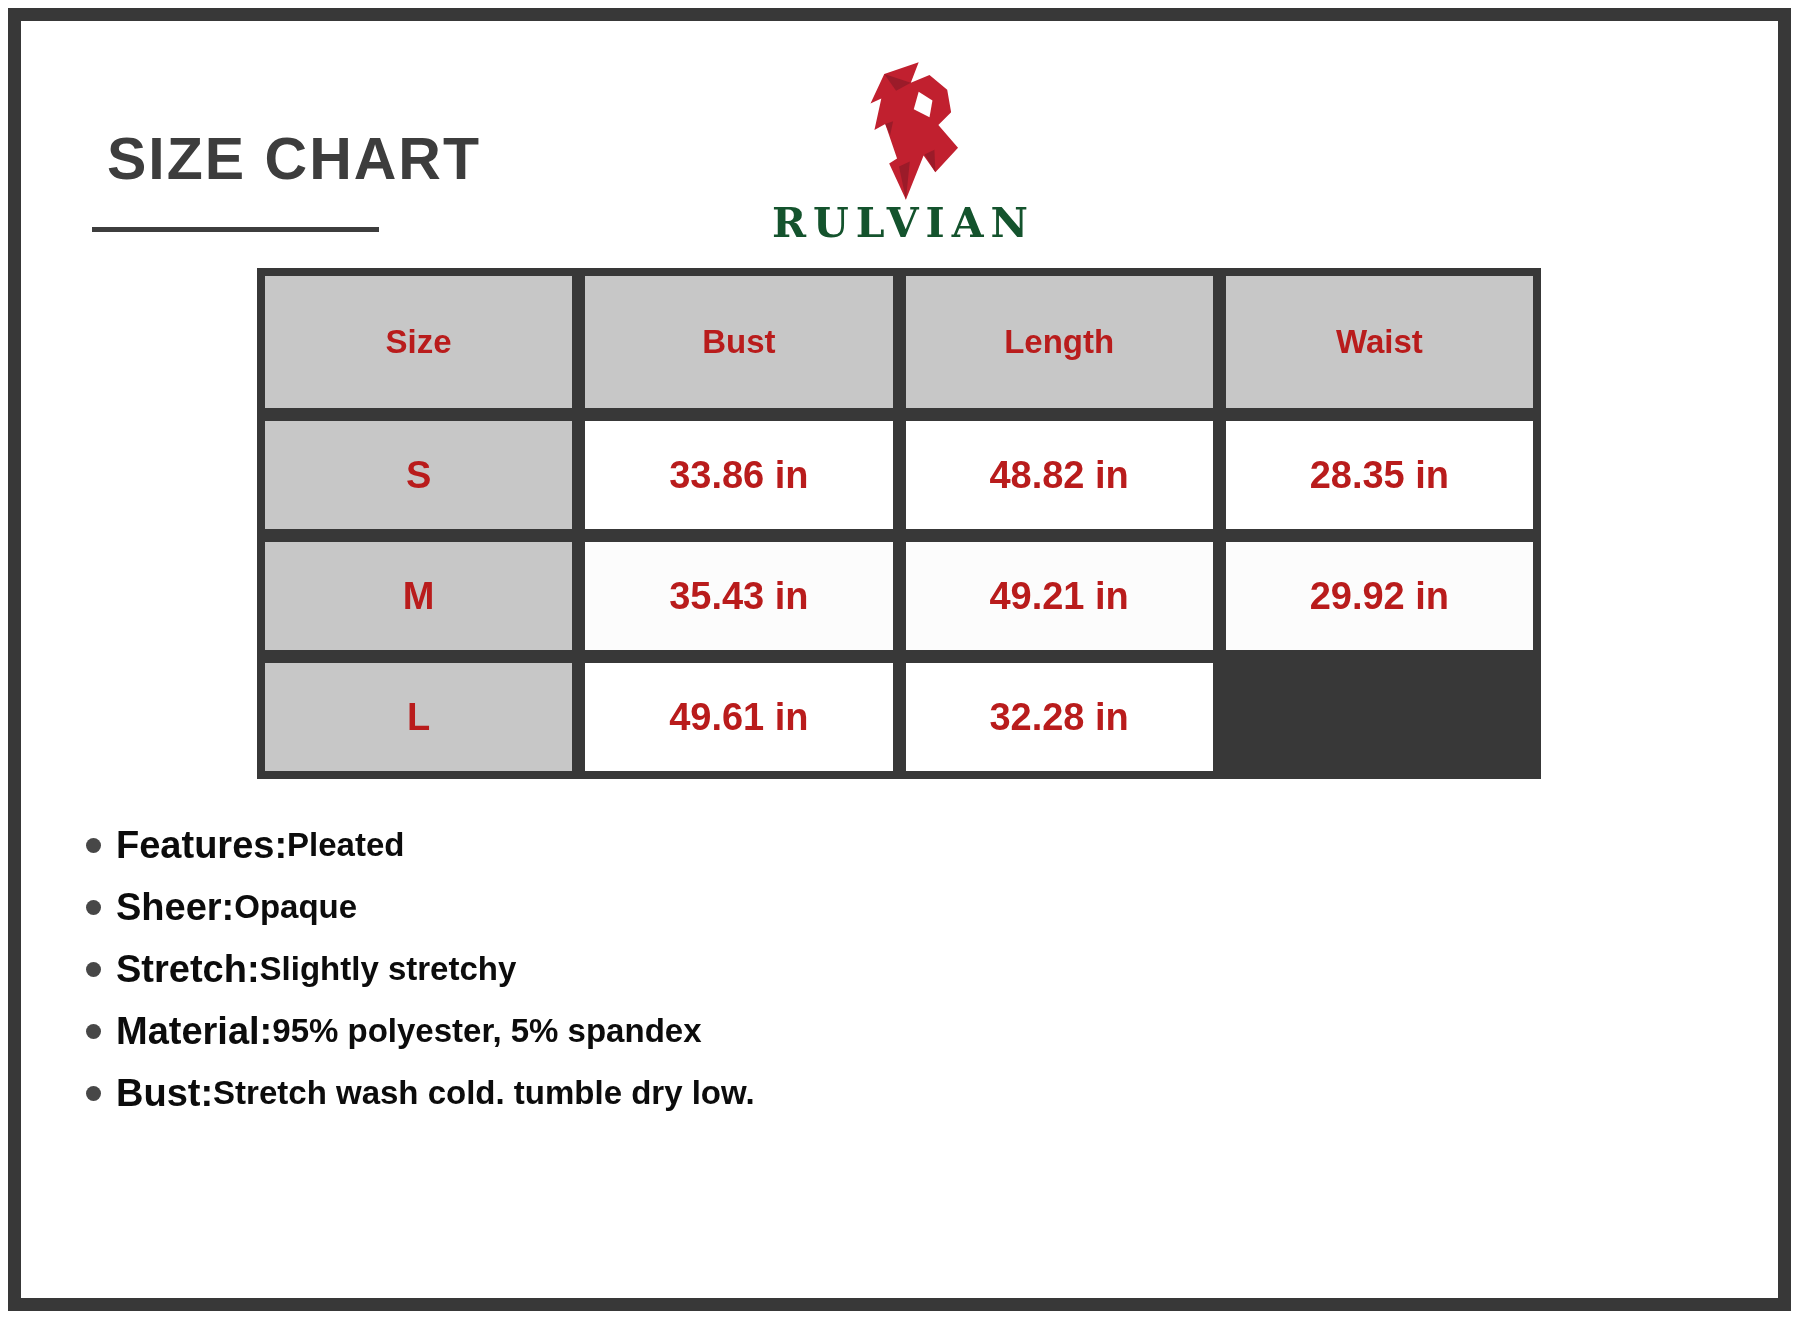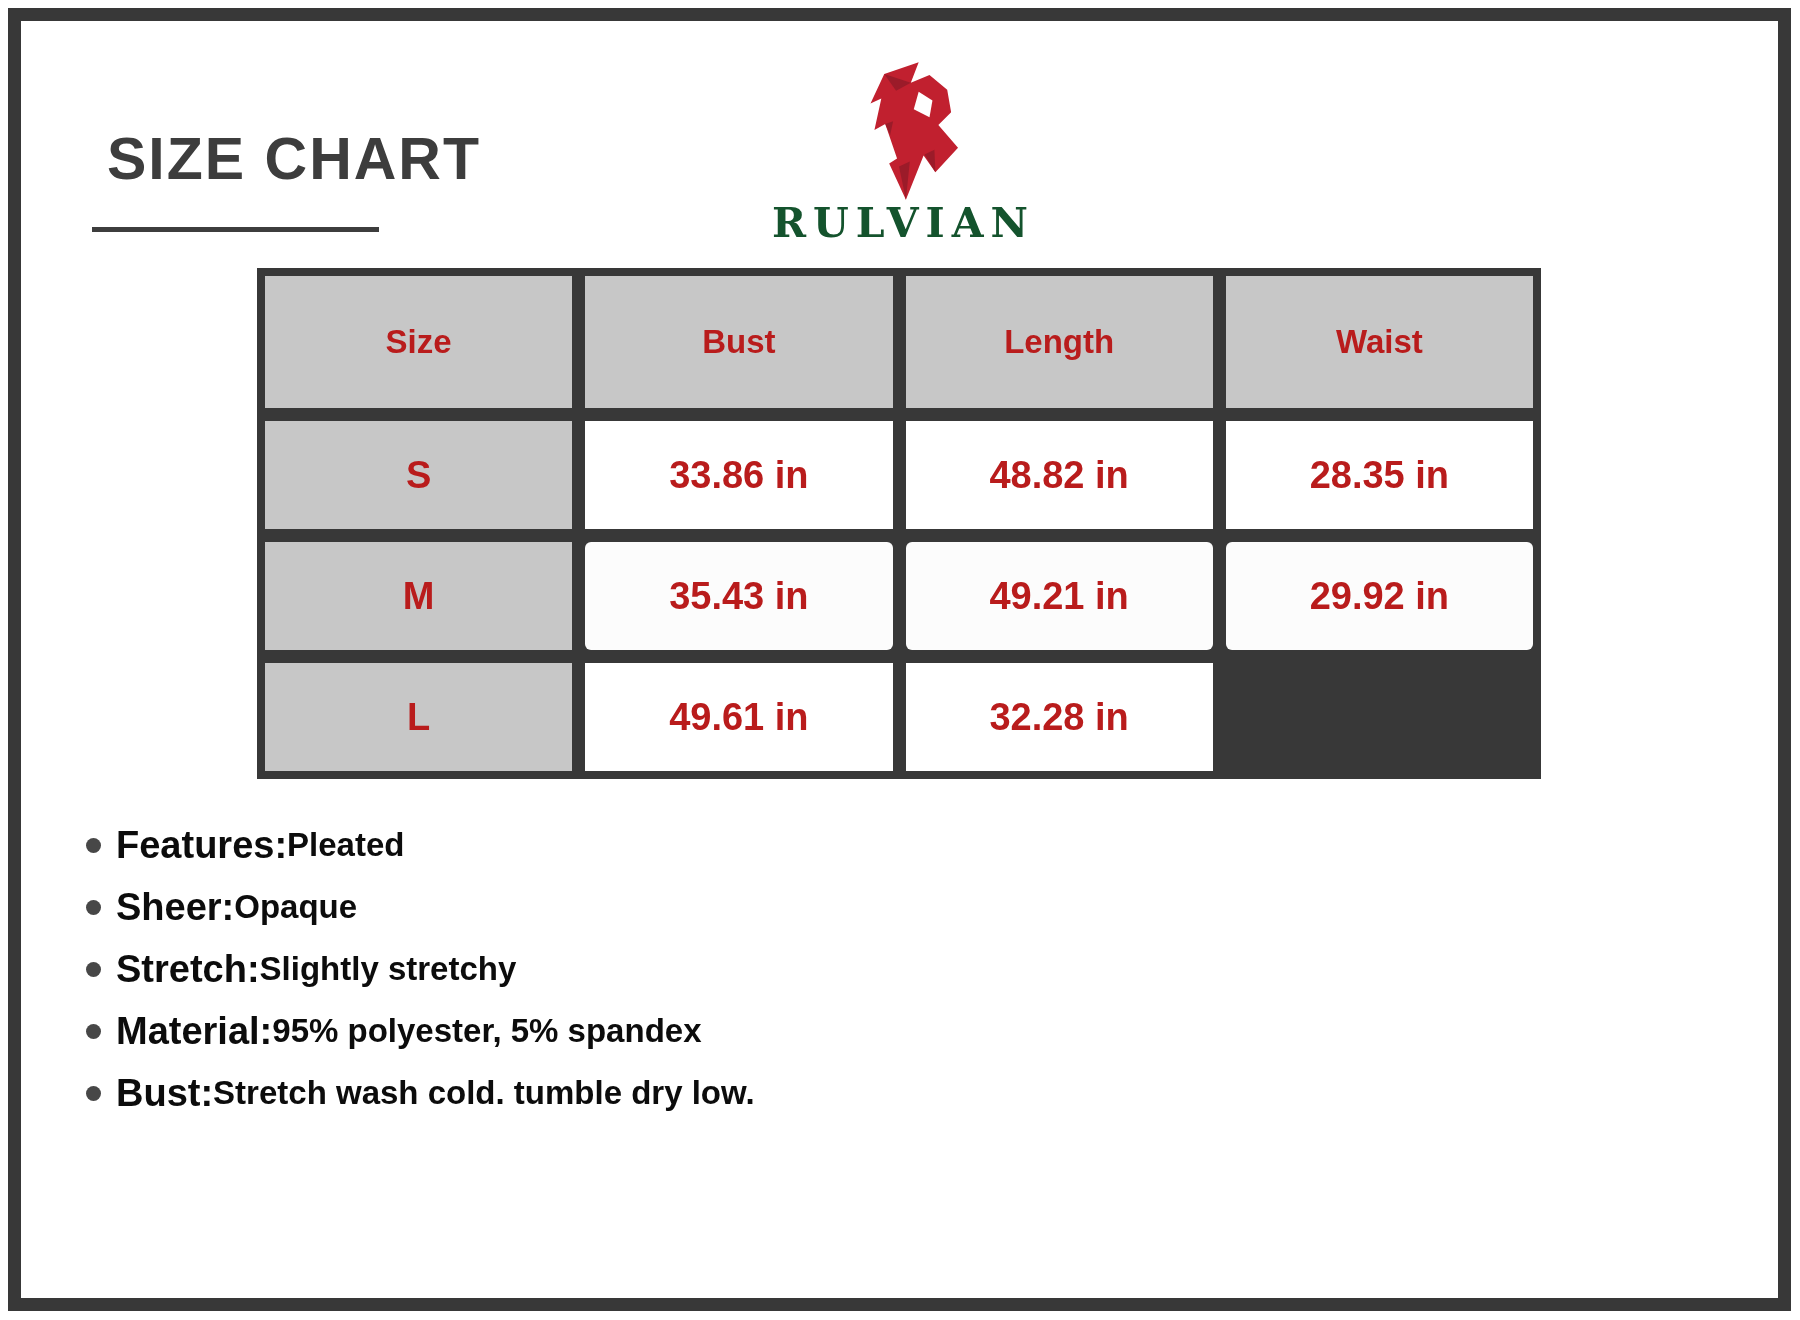--- a/index.html
+++ b/index.html
@@ -68,21 +68,21 @@
   .cell {
     display: flex;
     align-items: center;
     justify-content: center;
     font-weight: bold;
     color: #b91c1c;
   }
   .cell.head { background: #c7c7c7; font-size: 33px; }
   .cell.sizecol { background: #c7c7c7; font-size: 38px; }
   .cell.val { background: #ffffff; font-size: 38px; }
-  .cell.val.alt { background: #fcfcfc; border-radius: 6px; }
+  .cell.val.alt { background: #fcfcfc; }
   
   .details {
     position: absolute;
     left: 86px; top: 814px;
   }
   .detail-line {
     display: flex;
     align-items: center;
     height: 62px;
   }

